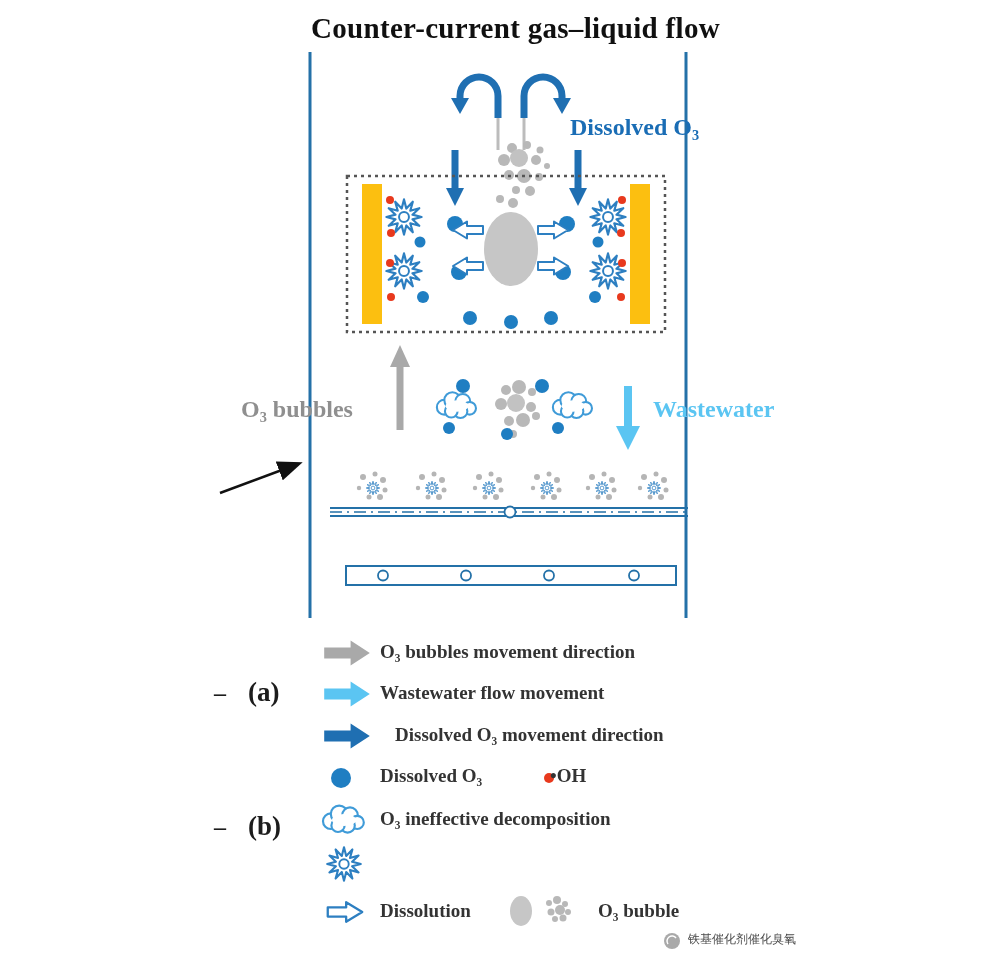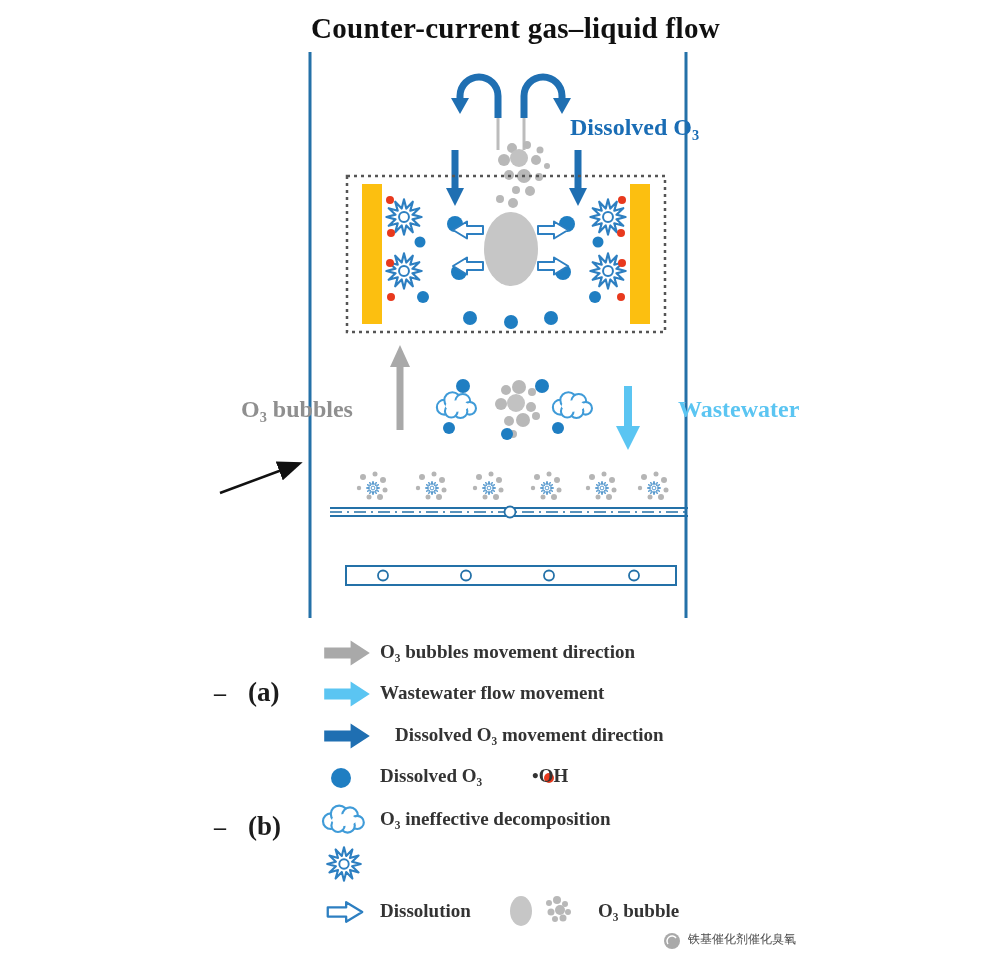--- a/index.html
+++ b/index.html
@@ -4,30 +4,30 @@
 <style>
   html,body{margin:0;padding:0;background:#fff;}
   .canvas{position:relative;width:999px;height:971px;background:#ffffff;overflow:hidden;
           font-family:"Liberation Serif","DejaVu Serif",serif;padding-left:32px;}
   .art{position:absolute;left:0;top:0;}
   .title{position:absolute;left:0;right:0;top:12px;text-align:center;
          font-size:29px;font-weight:bold;color:#101010;letter-spacing:.3px;}
   .lbl{position:absolute;font-weight:bold;font-size:24px;white-space:nowrap;}
   .lbl-dissolved{left:570px;top:114px;color:#1a6db5;}
   .lbl-o3bubbles{left:241px;top:396px;color:#8f8f8f;}
-  .lbl-wastewater{left:653px;top:396px;color:#5bc5f2;margin-left:25px;}
+  .lbl-wastewater{left:653px;top:396px;color:#5bc5f2;}
   .marker{position:absolute;font-weight:bold;font-size:24px;color:#1c1c1c;}
   .mk-a{left:214px;top:680px;}
   .mk-b{left:214px;top:814px;}
   .panel{position:absolute;font-weight:bold;font-size:27px;color:#1c1c1c;}
   .p-a{left:248px;top:677px;}
   .p-b{left:248px;top:811px;}
   .leg{position:absolute;left:380px;font-weight:bold;font-size:19px;color:#333;white-space:nowrap;}
   .leg1{top:641px;} .leg2{top:682px;} .leg3{top:724px;margin-left:15px;} .leg4{top:765px;}
-  .leg4b{left:532px;top:765px;} .leg5{top:808px;} .leg6{top:852px;}
+  .leg4b{left:550px;top:765px;} .leg5{top:808px;} .leg6{top:852px;}
   .leg7{top:900px;} .leg7b{left:598px;top:900px;}
   .watermark{position:absolute;left:688px;top:931px;font-size:12px;color:#4a4a4a;
              font-family:"DejaVu Sans","Liberation Sans",sans-serif;}
 </style>
 </head>
 <body>
 
 <div class="canvas">
 
   <svg class="art" width="999" height="971" viewBox="0 0 999 971">

